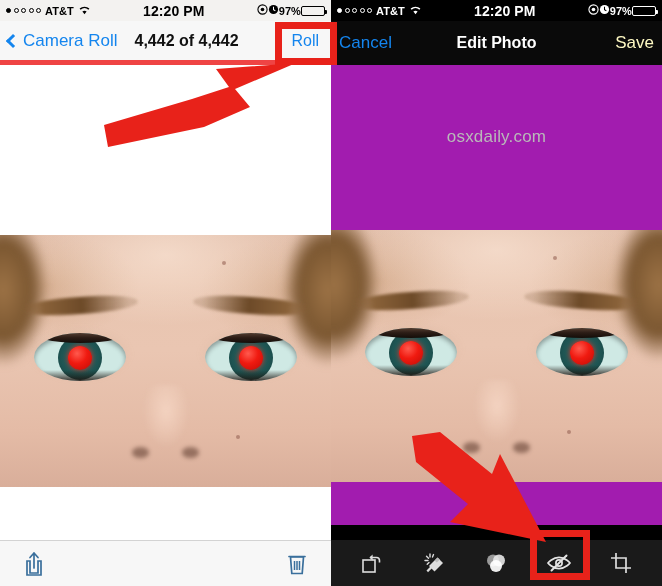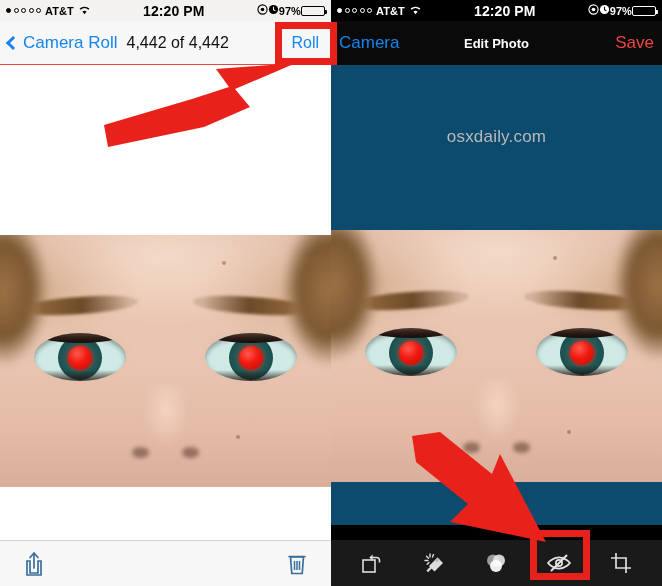--- a/index.html
+++ b/index.html
@@ -36,42 +36,42 @@
   .batt::after {
     content: ""; position: absolute; right: -3px; top: 3px;
     width: 2px; height: 4px; background: currentColor; border-radius: 0 1px 1px 0;
   }
   .batt-fill { height: 100%; background: currentColor; border-radius: 1px; }
 
   .navbar {
     height: 44px; display: flex; align-items: center;
     padding: 0 8px; position: relative;
   }
-  .nav-light { background: #f7f7f7; border-bottom: 1px solid #ef4444; }
+  .nav-light { background: #f7f7f7; border-bottom: 5px solid #ef4444; }
   .nav-dark  { background: #0a0a0a; }
   .nav-back { display: flex; align-items: center; gap: 2px; color: #1485ee; }
   .chev {
     width: 10px; height: 10px; border-left: 3px solid #1485ee;
     border-bottom: 3px solid #1485ee; transform: rotate(45deg);
     margin-right: 3px;
   }
   .nav-back-label { font-size: 17px; color: #1485ee; }
-  .nav-count { font-size: 16px; font-weight: normal; color: #111; margin-left: 9px; }
+  .nav-count { font-size: 16px; font-weight: bold; color: #111; margin-left: 17px; }
   .nav-right-btn { margin-left: auto; font-size: 16px; color: #1485ee; padding-right: 4px; }
 
   .nav-cancel { font-size: 17px; color: #1485ee; }
   .nav-title {
     position: absolute; left: 0; right: 0; text-align: center;
-    font-size: 13px; font-weight: bold; color: #fff; pointer-events: none;
-  }
-  .nav-save { margin-left: auto; font-size: 17px; color: #ef4444; }
+    font-size: 16px; font-weight: bold; color: #fff; pointer-events: none;
+  }
+  .nav-save { margin-left: auto; font-size: 17px; color: #fef9c3; }
 
   .stage { position: relative; width: 331px; }
   .stage-light { background: #ffffff; height: 460px; }
-  .stage-dark  { background: #0c4a6e; height: 460px; }
+  .stage-dark  { background: #a21caf; height: 460px; }
 
   .watermark {
     position: absolute; top: 62px; left: 0; right: 0; text-align: center;
     font-size: 17px; color: #b9b9b9; letter-spacing: .2px;
   }
 
   
   .photo {
     position: absolute; left: 0; width: 331px; height: 252px;
     top: 0; overflow: hidden;
@@ -304,21 +304,21 @@
               <circle cx="6" cy="6" r="5" fill="#fff"></circle>
               <path d="M6 3v3.2l2 1.2" stroke="#000" stroke-width="1.1" fill="none"></path>
             </svg>
         </span>
         <span>97%</span>
         <span class="batt"><span class="batt-fill" style="width:97%"></span></span>
       </div>
     </div>
 
     <div class="navbar nav-dark">
-      <div class="nav-cancel">Camera</div>
+      <div class="nav-cancel">Cancel</div>
       <div class="nav-title">Edit Photo</div>
       <div class="nav-save">Save</div>
     </div>
 
     <div class="stage stage-dark">
       <div class="watermark">osxdaily.com</div>
       <div class="photo photo-r">
         <div class="forehead"></div>
         <div class="hair l"></div>
           <div class="hair r"></div>

